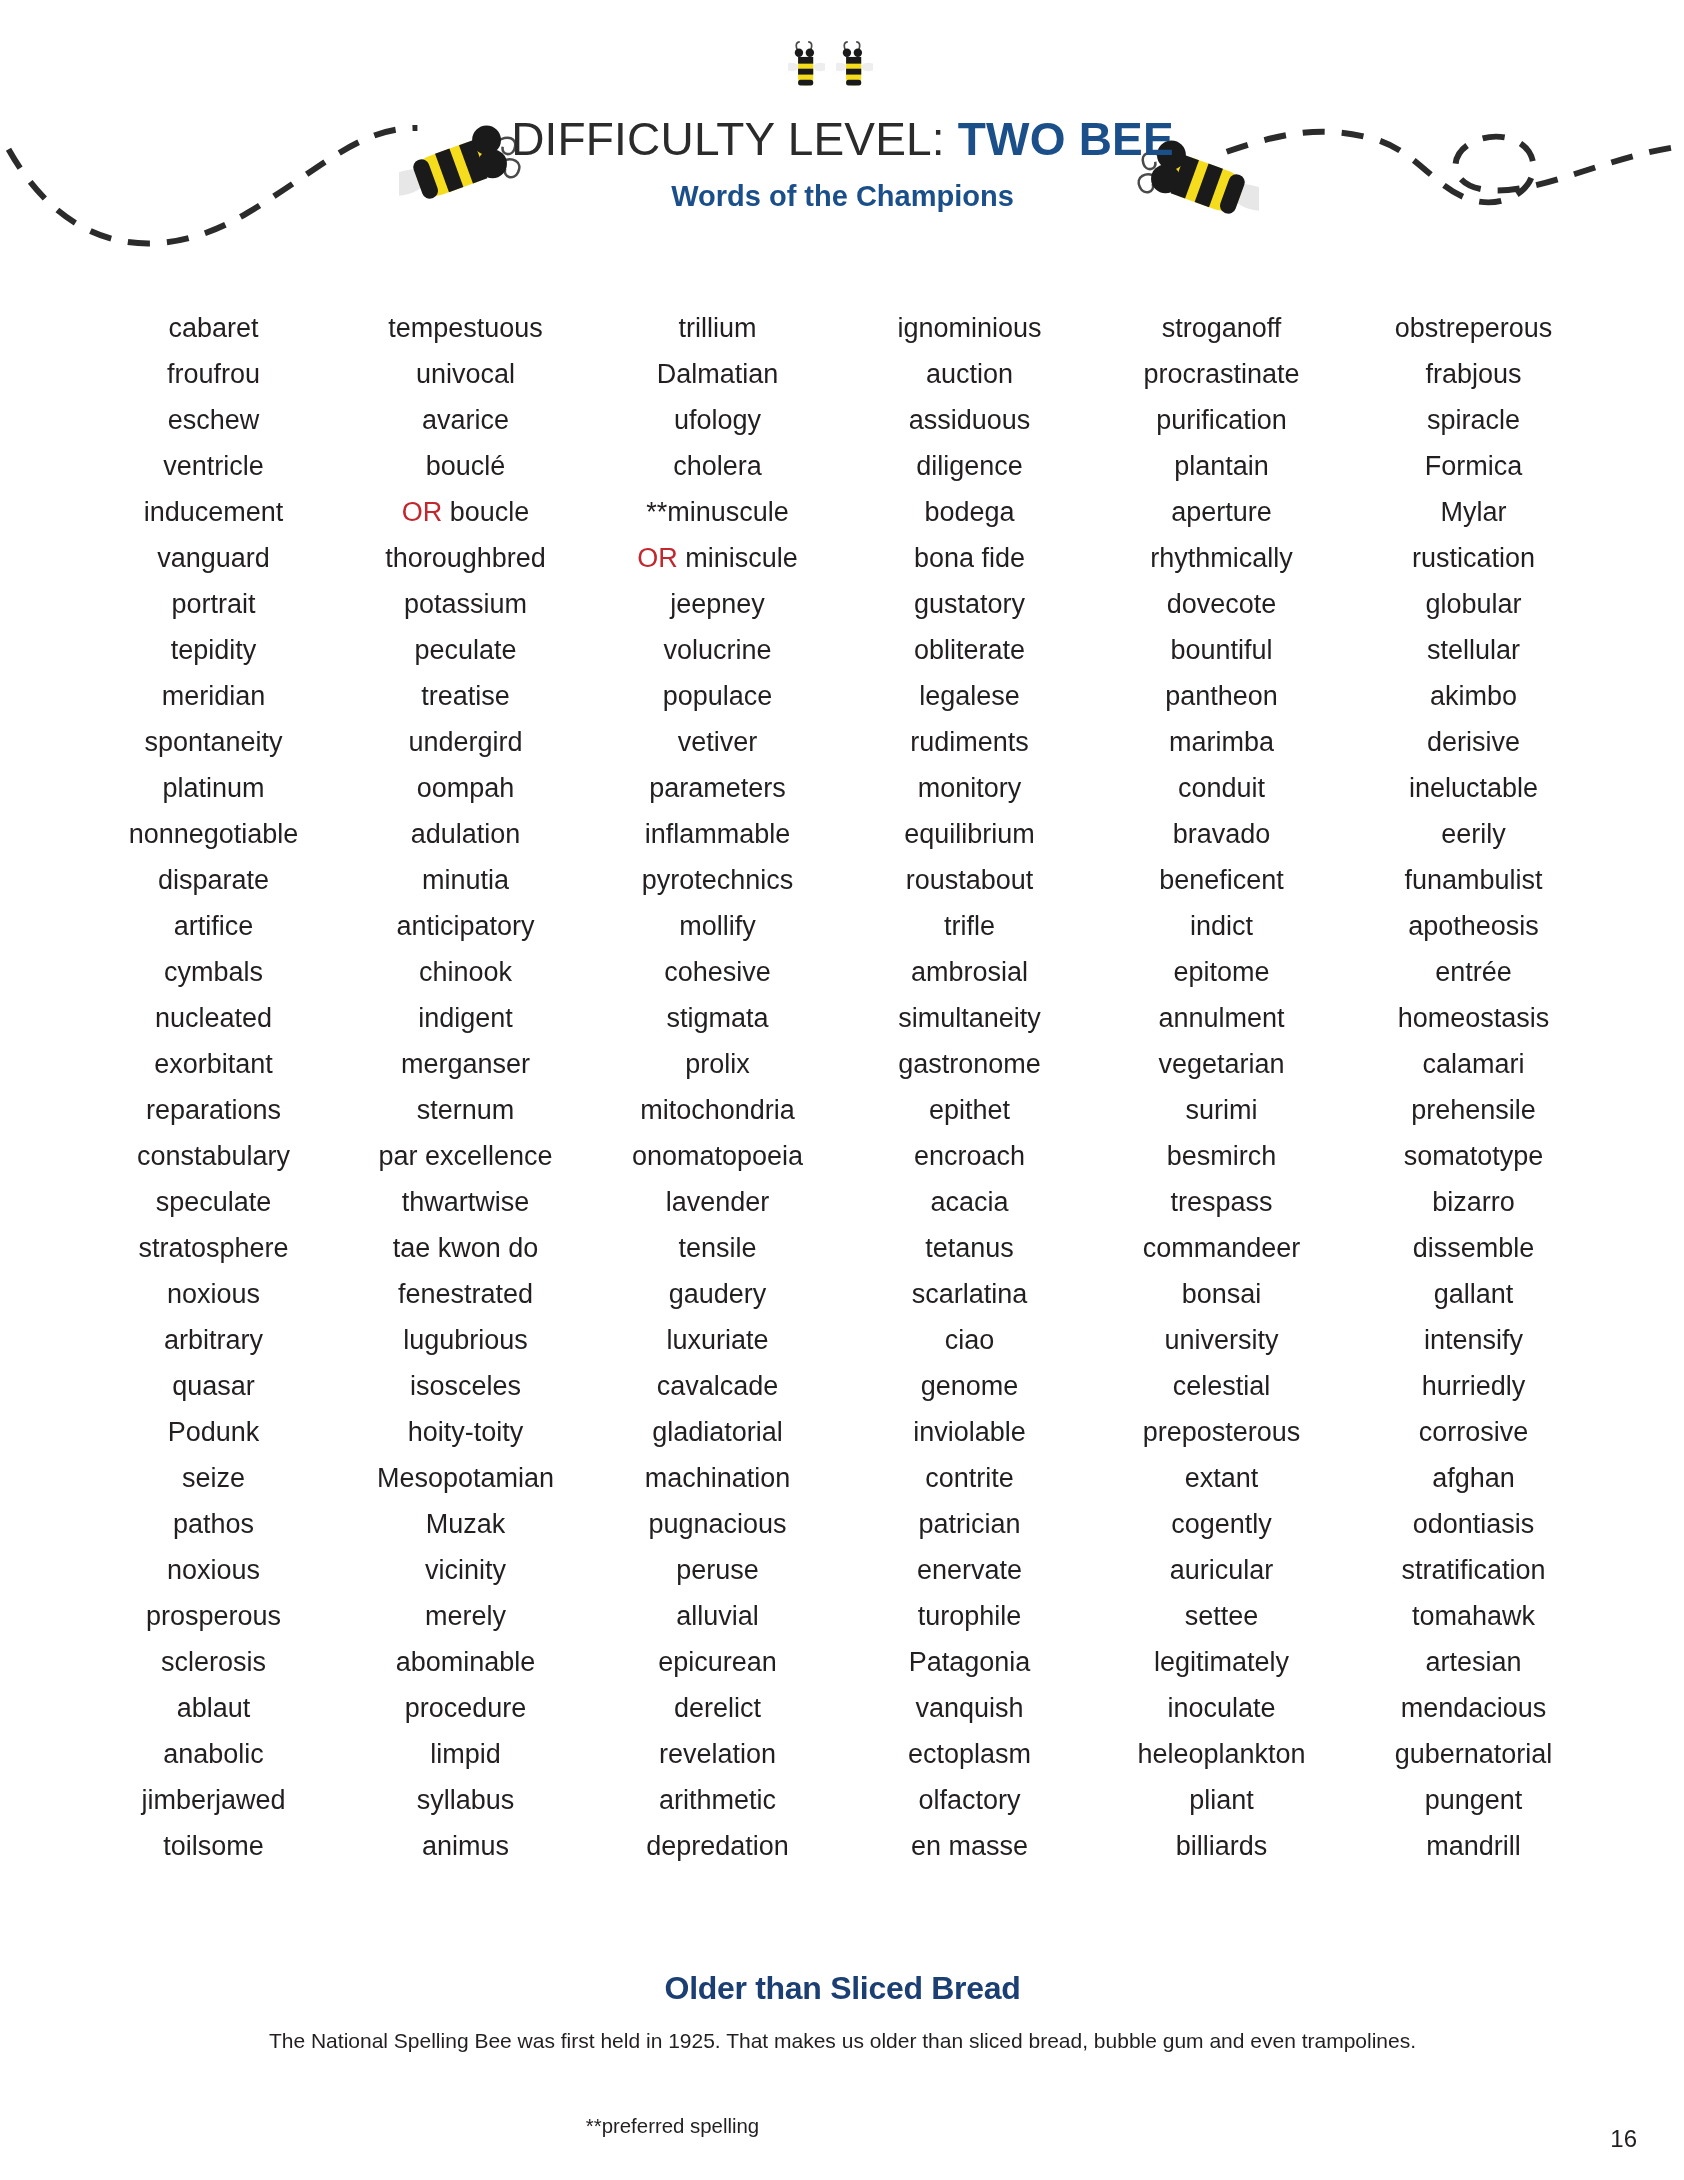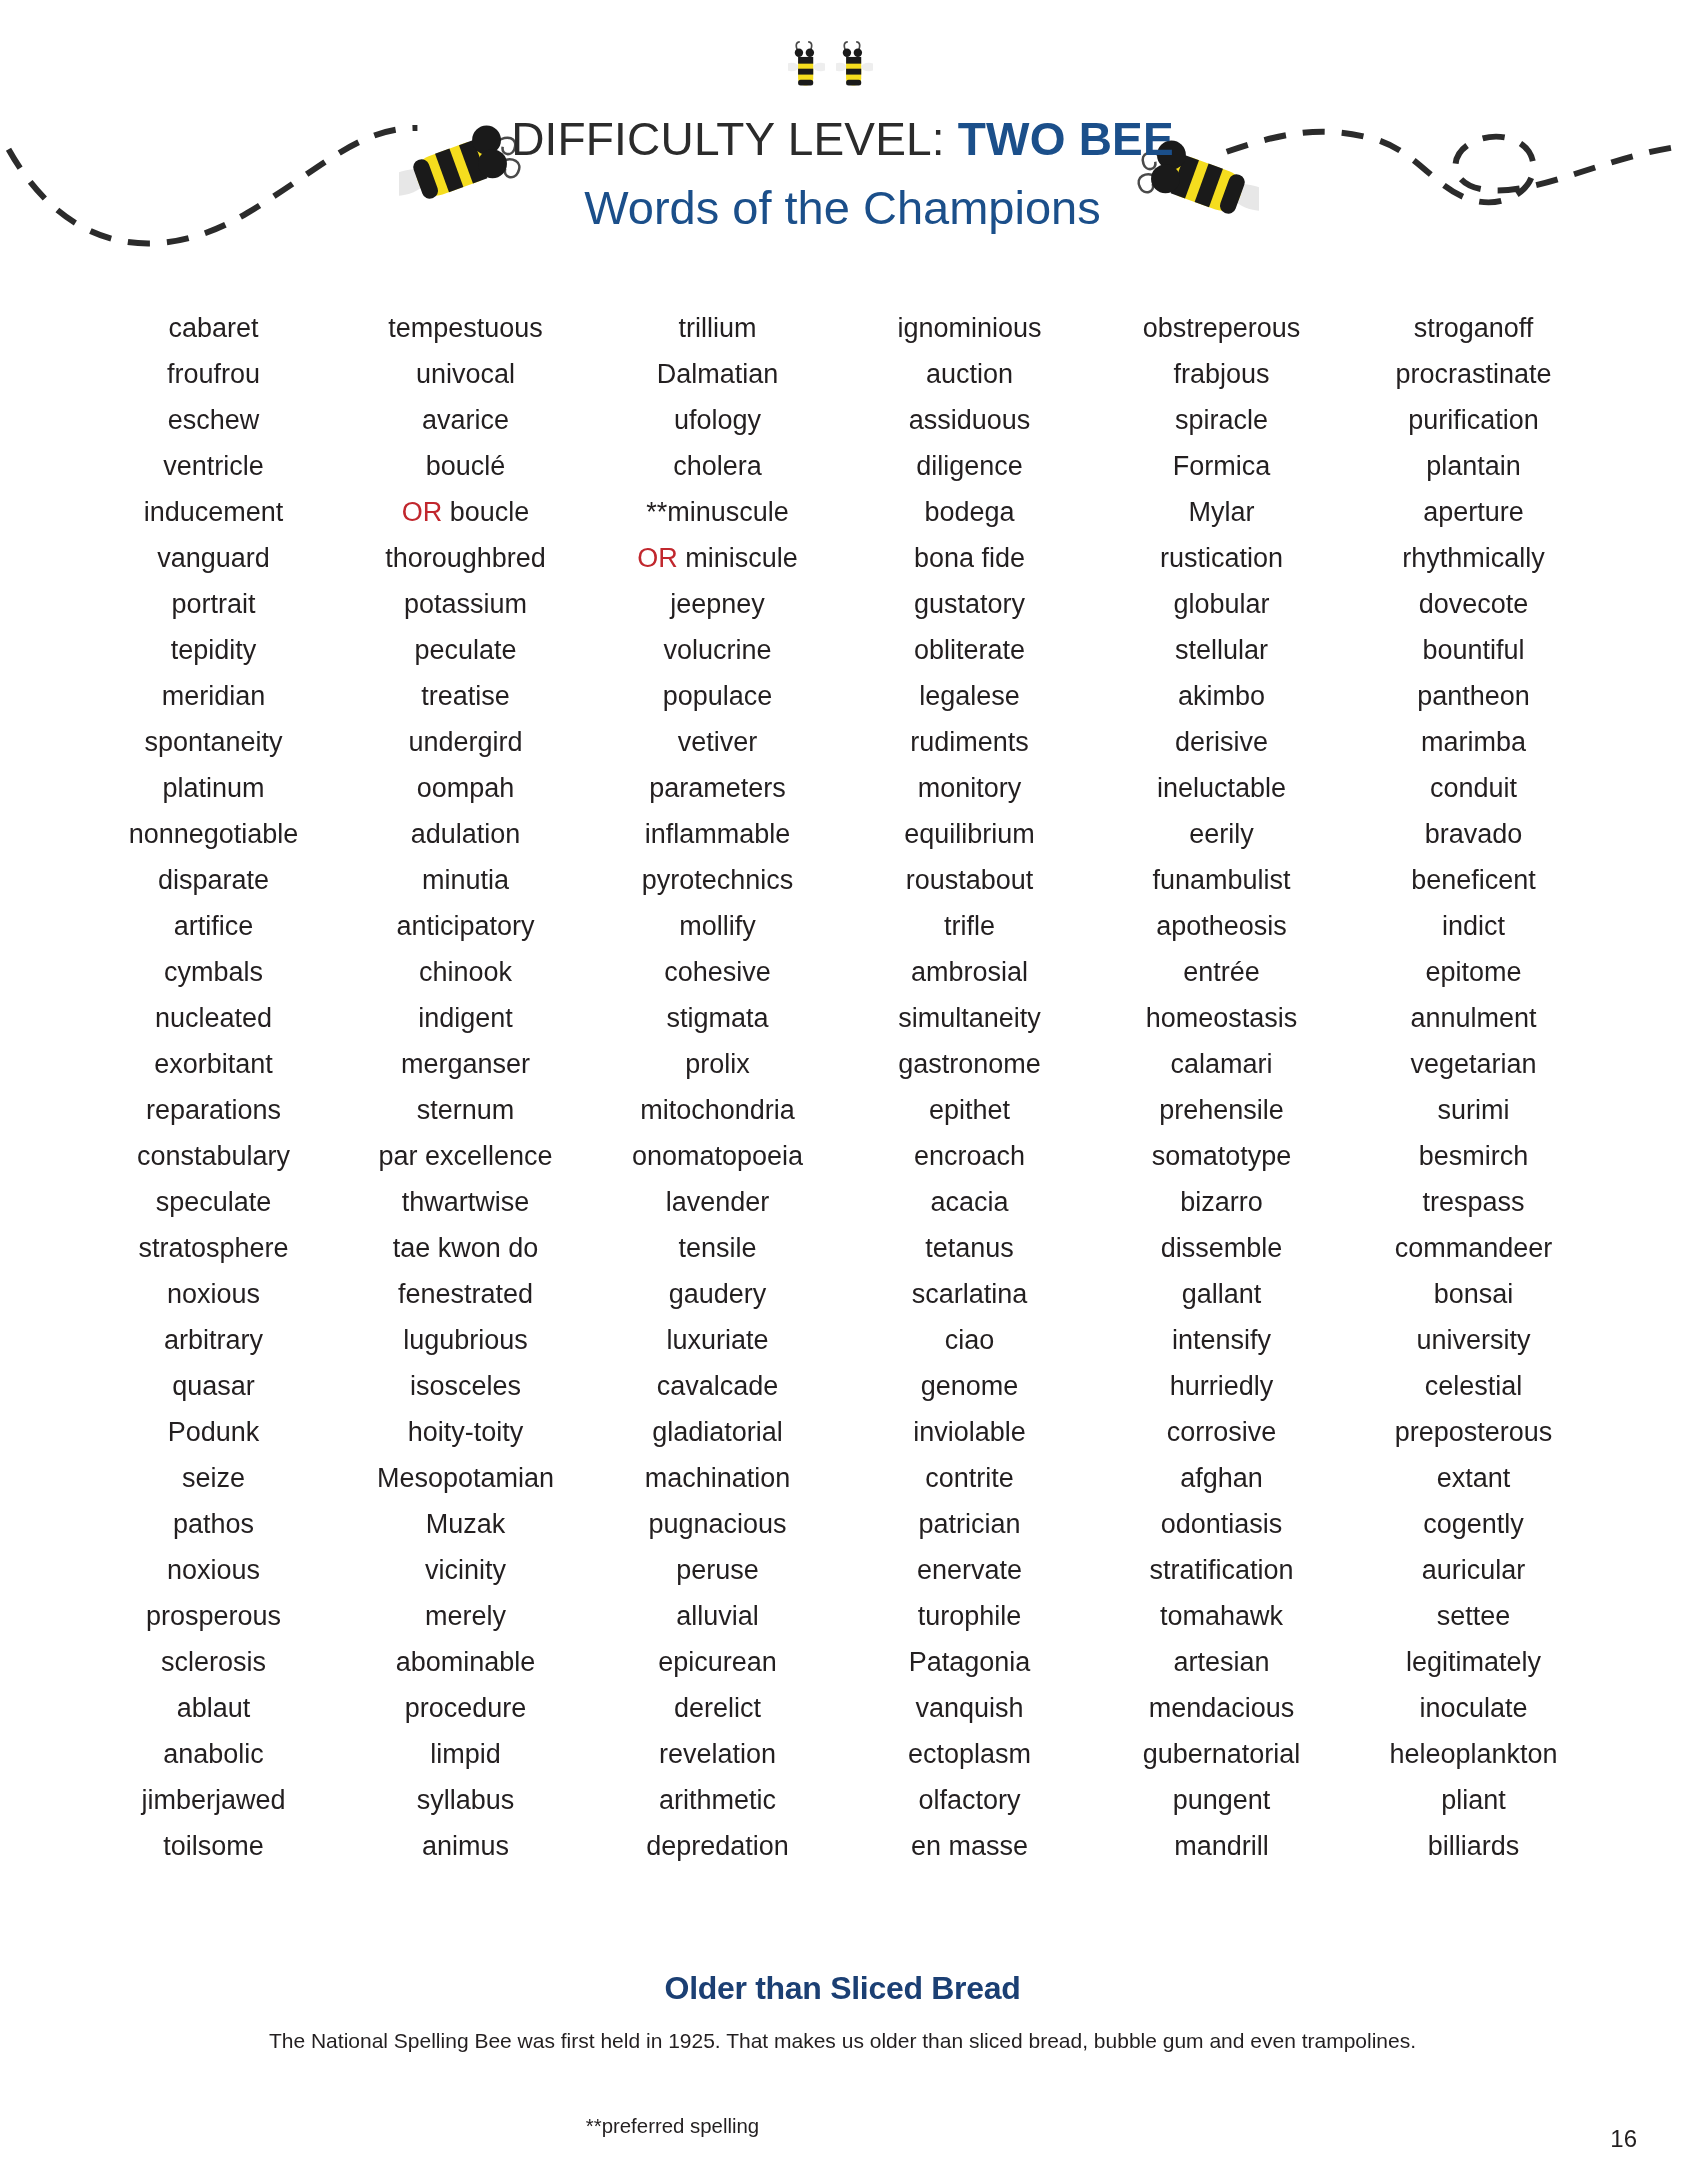--- a/index.html
+++ b/index.html
@@ -44,23 +44,23 @@
     font-weight: 400;
     white-space: nowrap;
   }
   .title-strong {
     font-weight: 700;
     color: #1b4f8a;
     margin-top: 44px;
   }
   .subtitle {
     margin-top: 13.6px;
-    font-size: 47px;
+    font-size: 29px;
     color: #1b4f8a;
-    font-weight: 400;
+    font-weight: 700;
   }
 
   
   .word-grid {
     position: absolute;
     top: 305px;
     left: 94px;
     width: 1499px;
     display: grid;
     grid-template-columns: repeat(6, 1fr);
@@ -328,20 +328,56 @@
       <div class="word">patrician</div>
       <div class="word">enervate</div>
       <div class="word">turophile</div>
       <div class="word">Patagonia</div>
       <div class="word">vanquish</div>
       <div class="word">ectoplasm</div>
       <div class="word">olfactory</div>
       <div class="word">en masse</div>
     </div>
   <div class="word-col">
+      <div class="word">stroganoff</div>
+      <div class="word">procrastinate</div>
+      <div class="word">purification</div>
+      <div class="word">plantain</div>
+      <div class="word">aperture</div>
+      <div class="word">rhythmically</div>
+      <div class="word">dovecote</div>
+      <div class="word">bountiful</div>
+      <div class="word">pantheon</div>
+      <div class="word">marimba</div>
+      <div class="word">conduit</div>
+      <div class="word">bravado</div>
+      <div class="word">beneficent</div>
+      <div class="word">indict</div>
+      <div class="word">epitome</div>
+      <div class="word">annulment</div>
+      <div class="word">vegetarian</div>
+      <div class="word">surimi</div>
+      <div class="word">besmirch</div>
+      <div class="word">trespass</div>
+      <div class="word">commandeer</div>
+      <div class="word">bonsai</div>
+      <div class="word">university</div>
+      <div class="word">celestial</div>
+      <div class="word">preposterous</div>
+      <div class="word">extant</div>
+      <div class="word">cogently</div>
+      <div class="word">auricular</div>
+      <div class="word">settee</div>
+      <div class="word">legitimately</div>
+      <div class="word">inoculate</div>
+      <div class="word">heleoplankton</div>
+      <div class="word">pliant</div>
+      <div class="word">billiards</div>
+    </div>
+  <div class="word-col">
       <div class="word">obstreperous</div>
       <div class="word">frabjous</div>
       <div class="word">spiracle</div>
       <div class="word">Formica</div>
       <div class="word">Mylar</div>
       <div class="word">rustication</div>
       <div class="word">globular</div>
       <div class="word">stellular</div>
       <div class="word">akimbo</div>
       <div class="word">derisive</div>
@@ -363,55 +399,19 @@
       <div class="word">afghan</div>
       <div class="word">odontiasis</div>
       <div class="word">stratification</div>
       <div class="word">tomahawk</div>
       <div class="word">artesian</div>
       <div class="word">mendacious</div>
       <div class="word">gubernatorial</div>
       <div class="word">pungent</div>
       <div class="word">mandrill</div>
     </div>
-  <div class="word-col">
-      <div class="word">stroganoff</div>
-      <div class="word">procrastinate</div>
-      <div class="word">purification</div>
-      <div class="word">plantain</div>
-      <div class="word">aperture</div>
-      <div class="word">rhythmically</div>
-      <div class="word">dovecote</div>
-      <div class="word">bountiful</div>
-      <div class="word">pantheon</div>
-      <div class="word">marimba</div>
-      <div class="word">conduit</div>
-      <div class="word">bravado</div>
-      <div class="word">beneficent</div>
-      <div class="word">indict</div>
-      <div class="word">epitome</div>
-      <div class="word">annulment</div>
-      <div class="word">vegetarian</div>
-      <div class="word">surimi</div>
-      <div class="word">besmirch</div>
-      <div class="word">trespass</div>
-      <div class="word">commandeer</div>
-      <div class="word">bonsai</div>
-      <div class="word">university</div>
-      <div class="word">celestial</div>
-      <div class="word">preposterous</div>
-      <div class="word">extant</div>
-      <div class="word">cogently</div>
-      <div class="word">auricular</div>
-      <div class="word">settee</div>
-      <div class="word">legitimately</div>
-      <div class="word">inoculate</div>
-      <div class="word">heleoplankton</div>
-      <div class="word">pliant</div>
-      <div class="word">billiards</div>
-    </div>
 </div>
 
 <div class="fact-title">Older than Sliced Bread</div>
 <div class="fact-body">The National Spelling Bee was first held in 1925. That makes us older than sliced bread, bubble gum and even trampolines.</div>
 <div class="footnote">**preferred spelling</div>
 <div class="page-number">16</div>
 
 
 </body></html>

